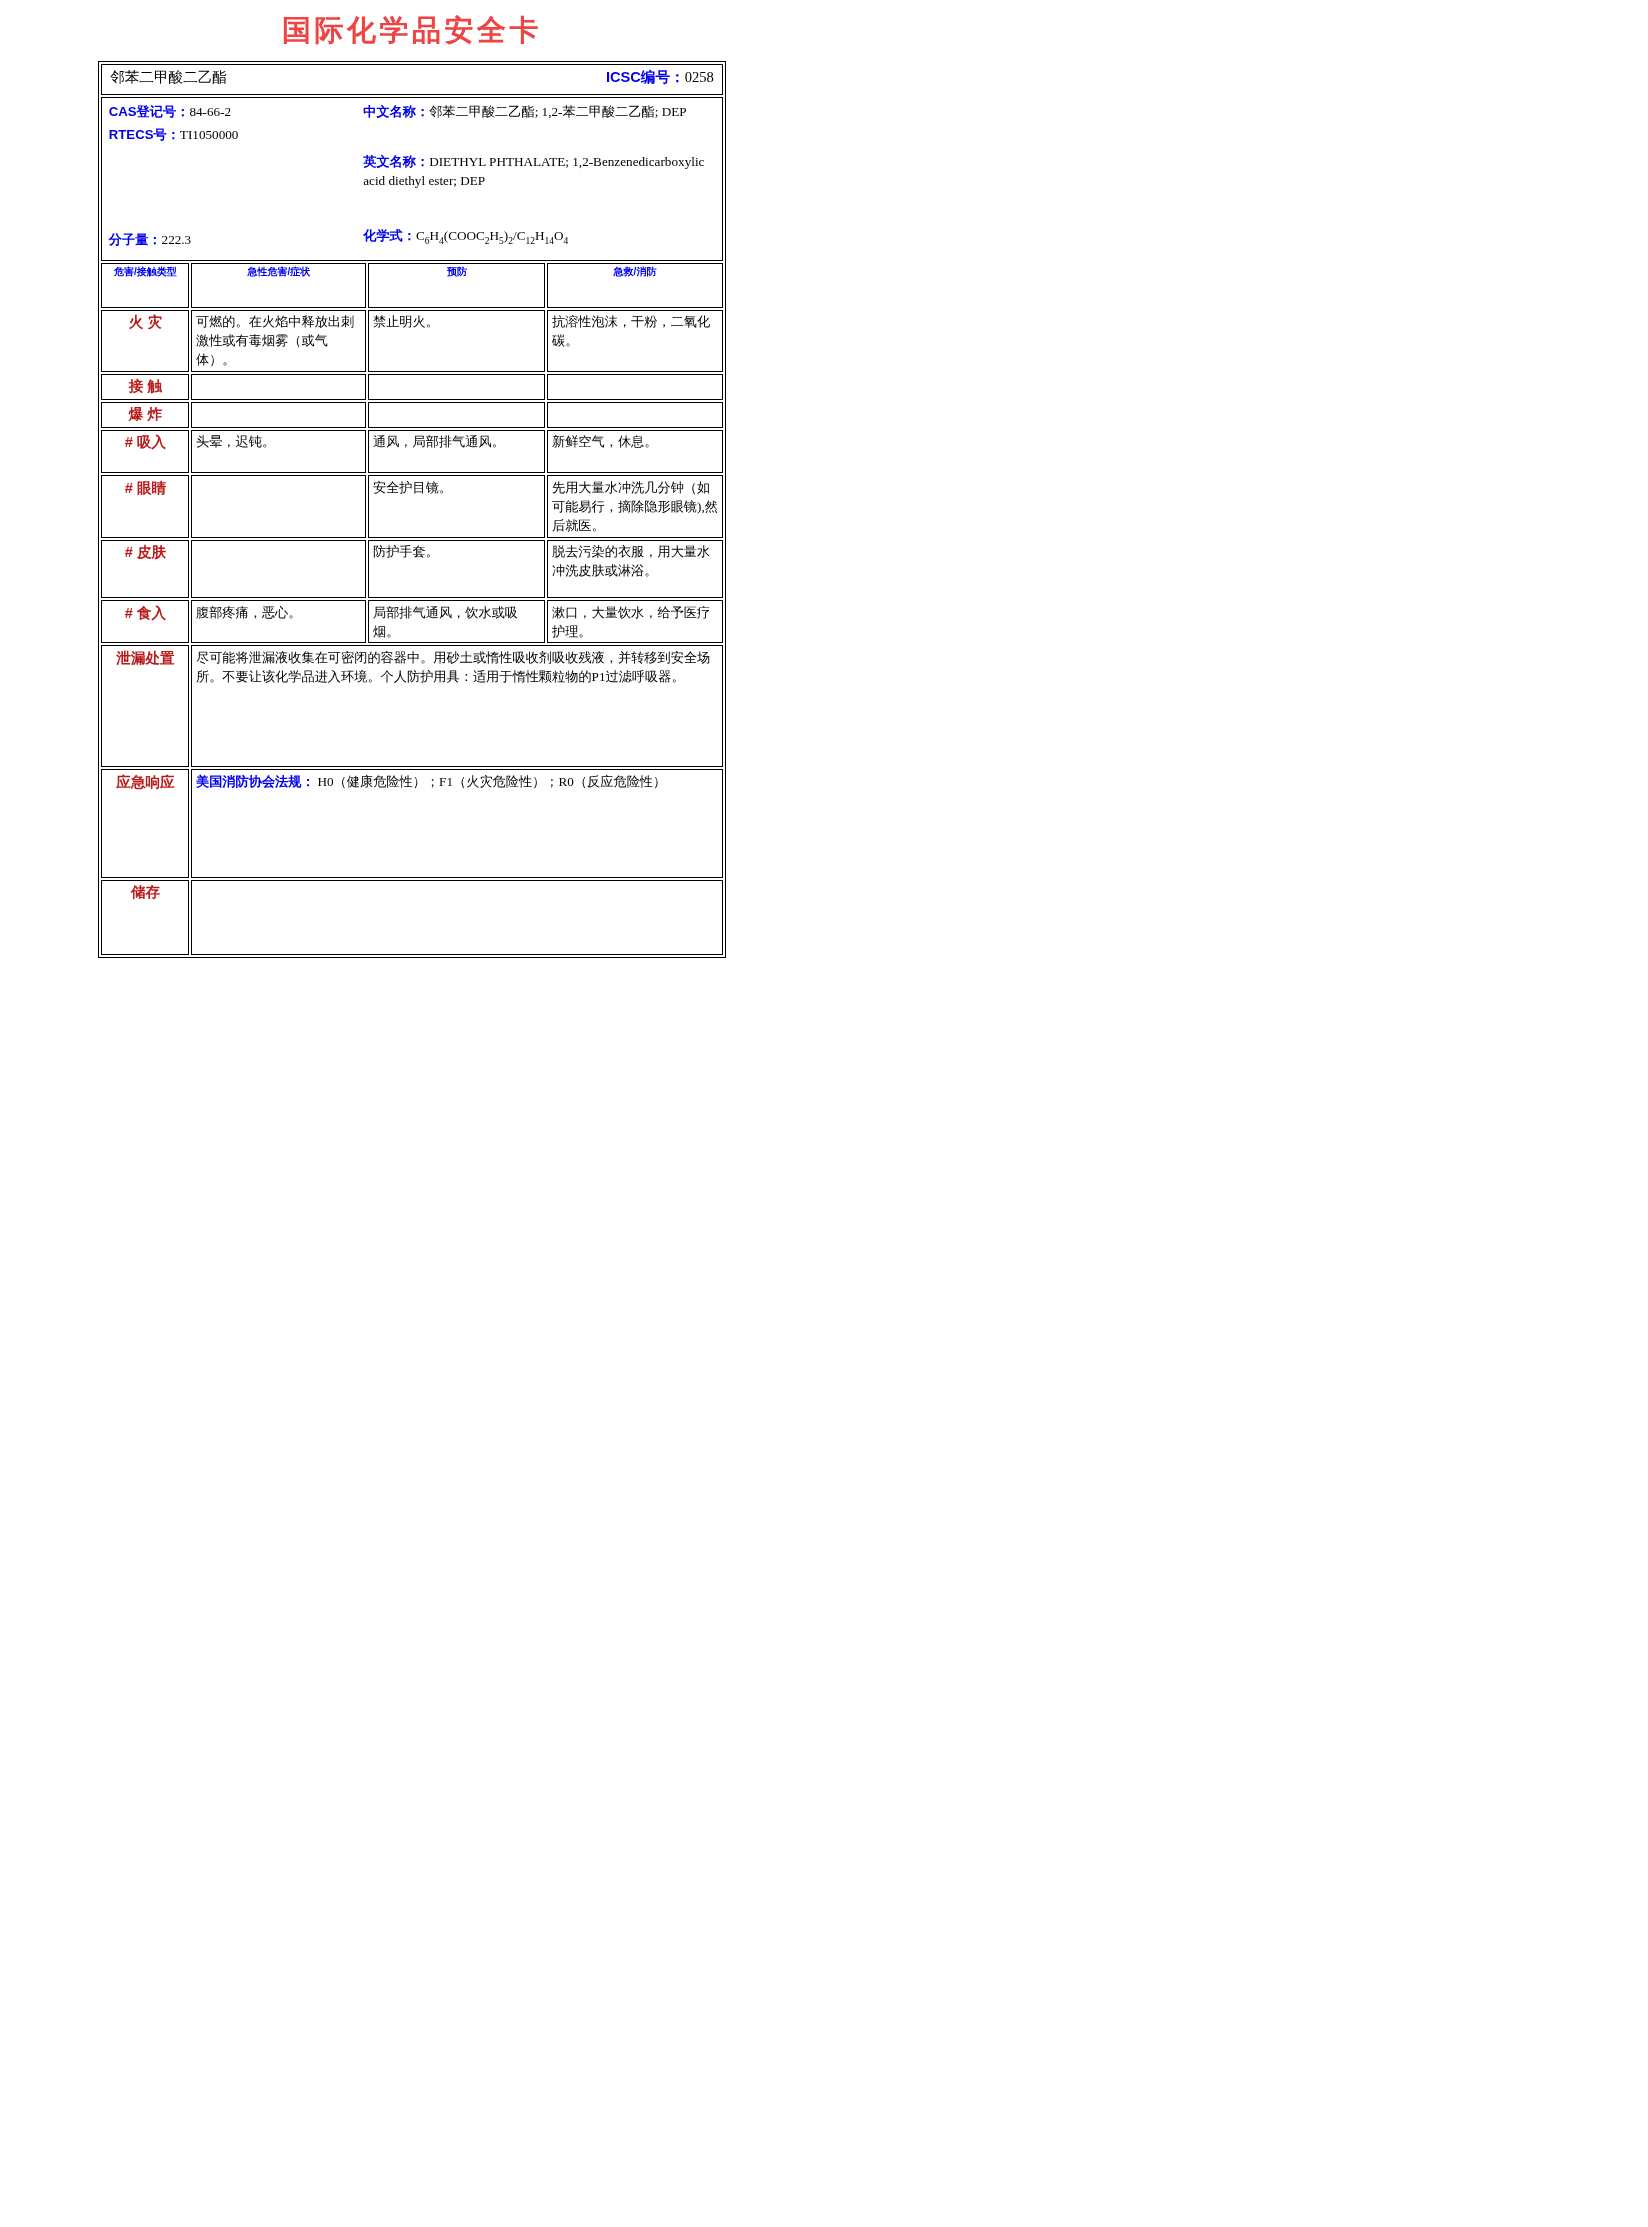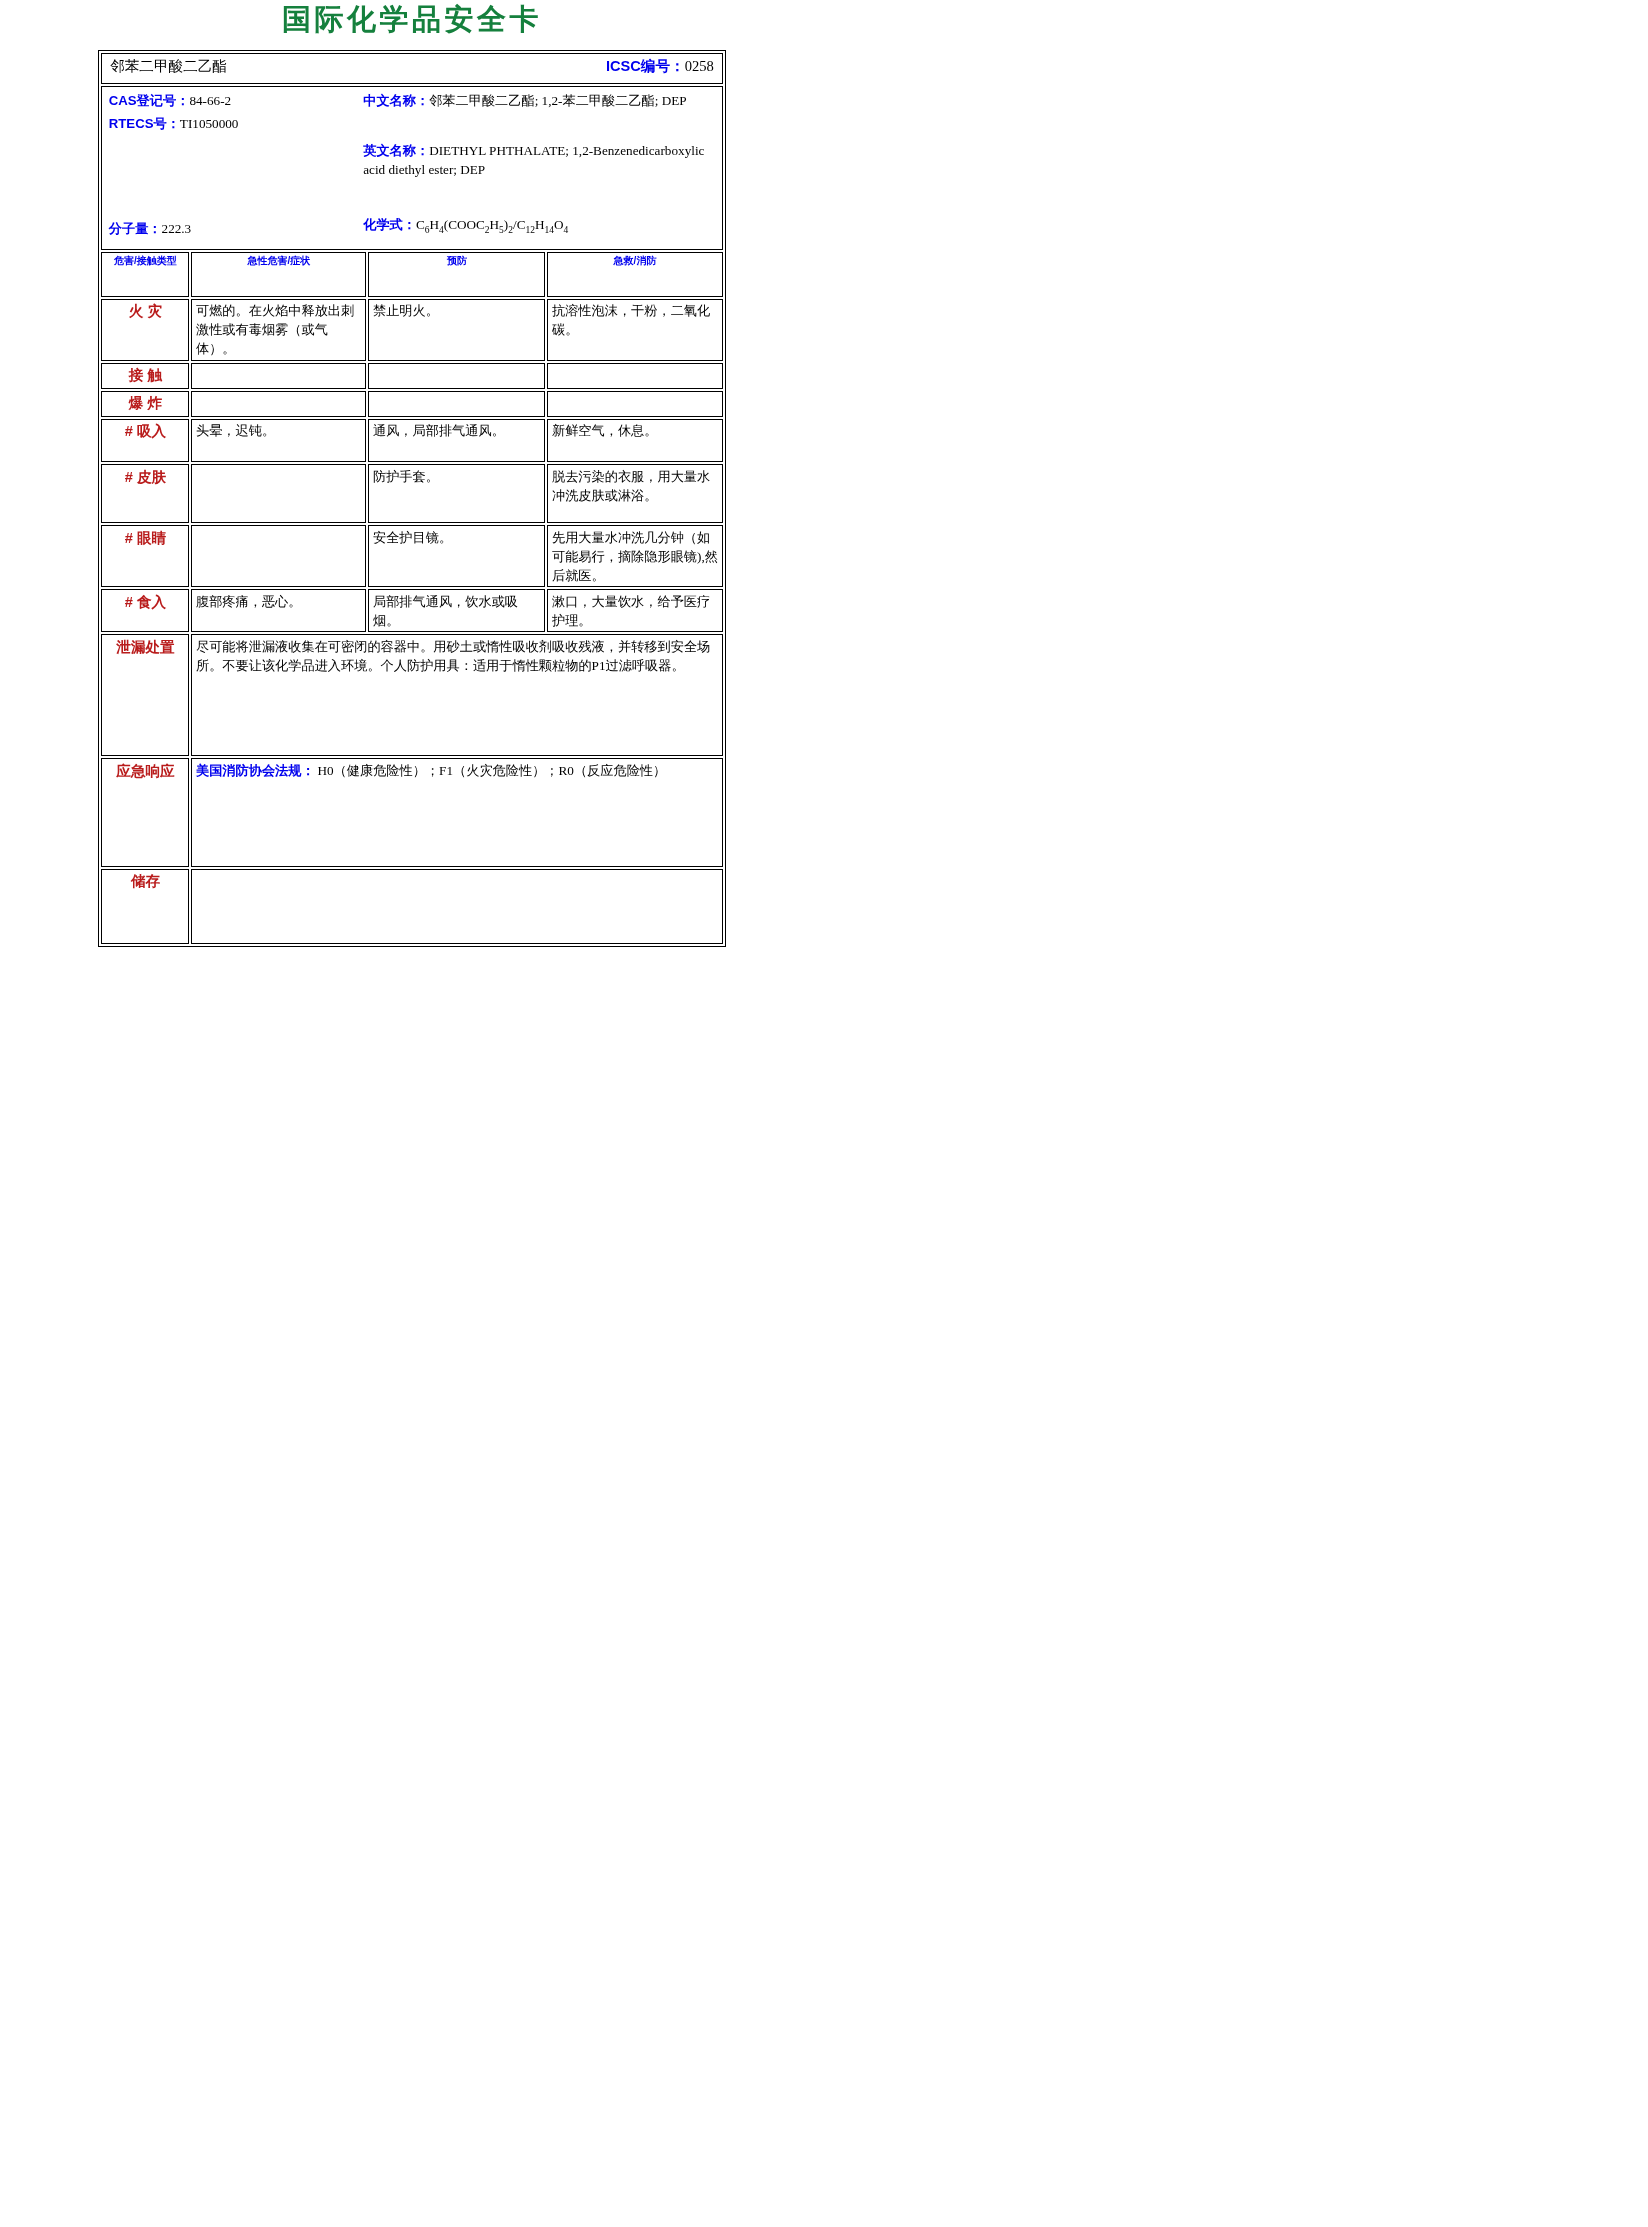--- a/index.html
+++ b/index.html
@@ -14,25 +14,25 @@
     font-size: 13.2px;
   }
   .page {
     width: 824px;
     min-height: 1114px;
     background: #ffffff;
     box-sizing: border-box;
   }
   .main-title {
     text-align: center;
-    color: #15803d;
+    color: #ef4444;
     font-weight: 900;
     font-size: 29px;
     letter-spacing: 3.5px;
-    padding-top: 0;
+    padding-top: 11px;
     margin: 0 0 9.7px 0;
     font-family: "Liberation Serif", "DejaVu Serif", serif;
   }
   table.card {
     border-collapse: separate;
     border-spacing: 2.1px;
     border: 1.4px solid #000000;
     width: 621px;
     margin: 0 auto;
     table-layout: fixed;
@@ -177,31 +177,31 @@
     </tr>
 
     <tr>
       <td class="label-cell" style="height:39px;"># 吸入</td>
       <td>头晕，迟钝。</td>
       <td>通风，局部排气通风。</td>
       <td>新鲜空气，休息。</td>
     </tr>
 
     <tr>
+      <td class="label-cell" style="height:56px;"># 眼睛</td>
+      <td></td>
+      <td>安全护目镜。</td>
+      <td>先用大量水冲洗几分钟（如可能易行，摘除隐形眼镜),然后就医。</td>
+    </tr>
+
+    <tr>
       <td class="label-cell" style="height:54px;"># 皮肤</td>
       <td></td>
       <td>防护手套。</td>
       <td>脱去污染的衣服，用大量水冲洗皮肤或淋浴。</td>
-    </tr>
-
-    <tr>
-      <td class="label-cell" style="height:56px;"># 眼睛</td>
-      <td></td>
-      <td>安全护目镜。</td>
-      <td>先用大量水冲洗几分钟（如可能易行，摘除隐形眼镜),然后就医。</td>
     </tr>
 
     <tr>
       <td class="label-cell" style="height:36px;"># 食入</td>
       <td>腹部疼痛，恶心。</td>
       <td>局部排气通风，饮水或吸烟。</td>
       <td>漱口，大量饮水，给予医疗护理。</td>
     </tr>
 
     <tr>

